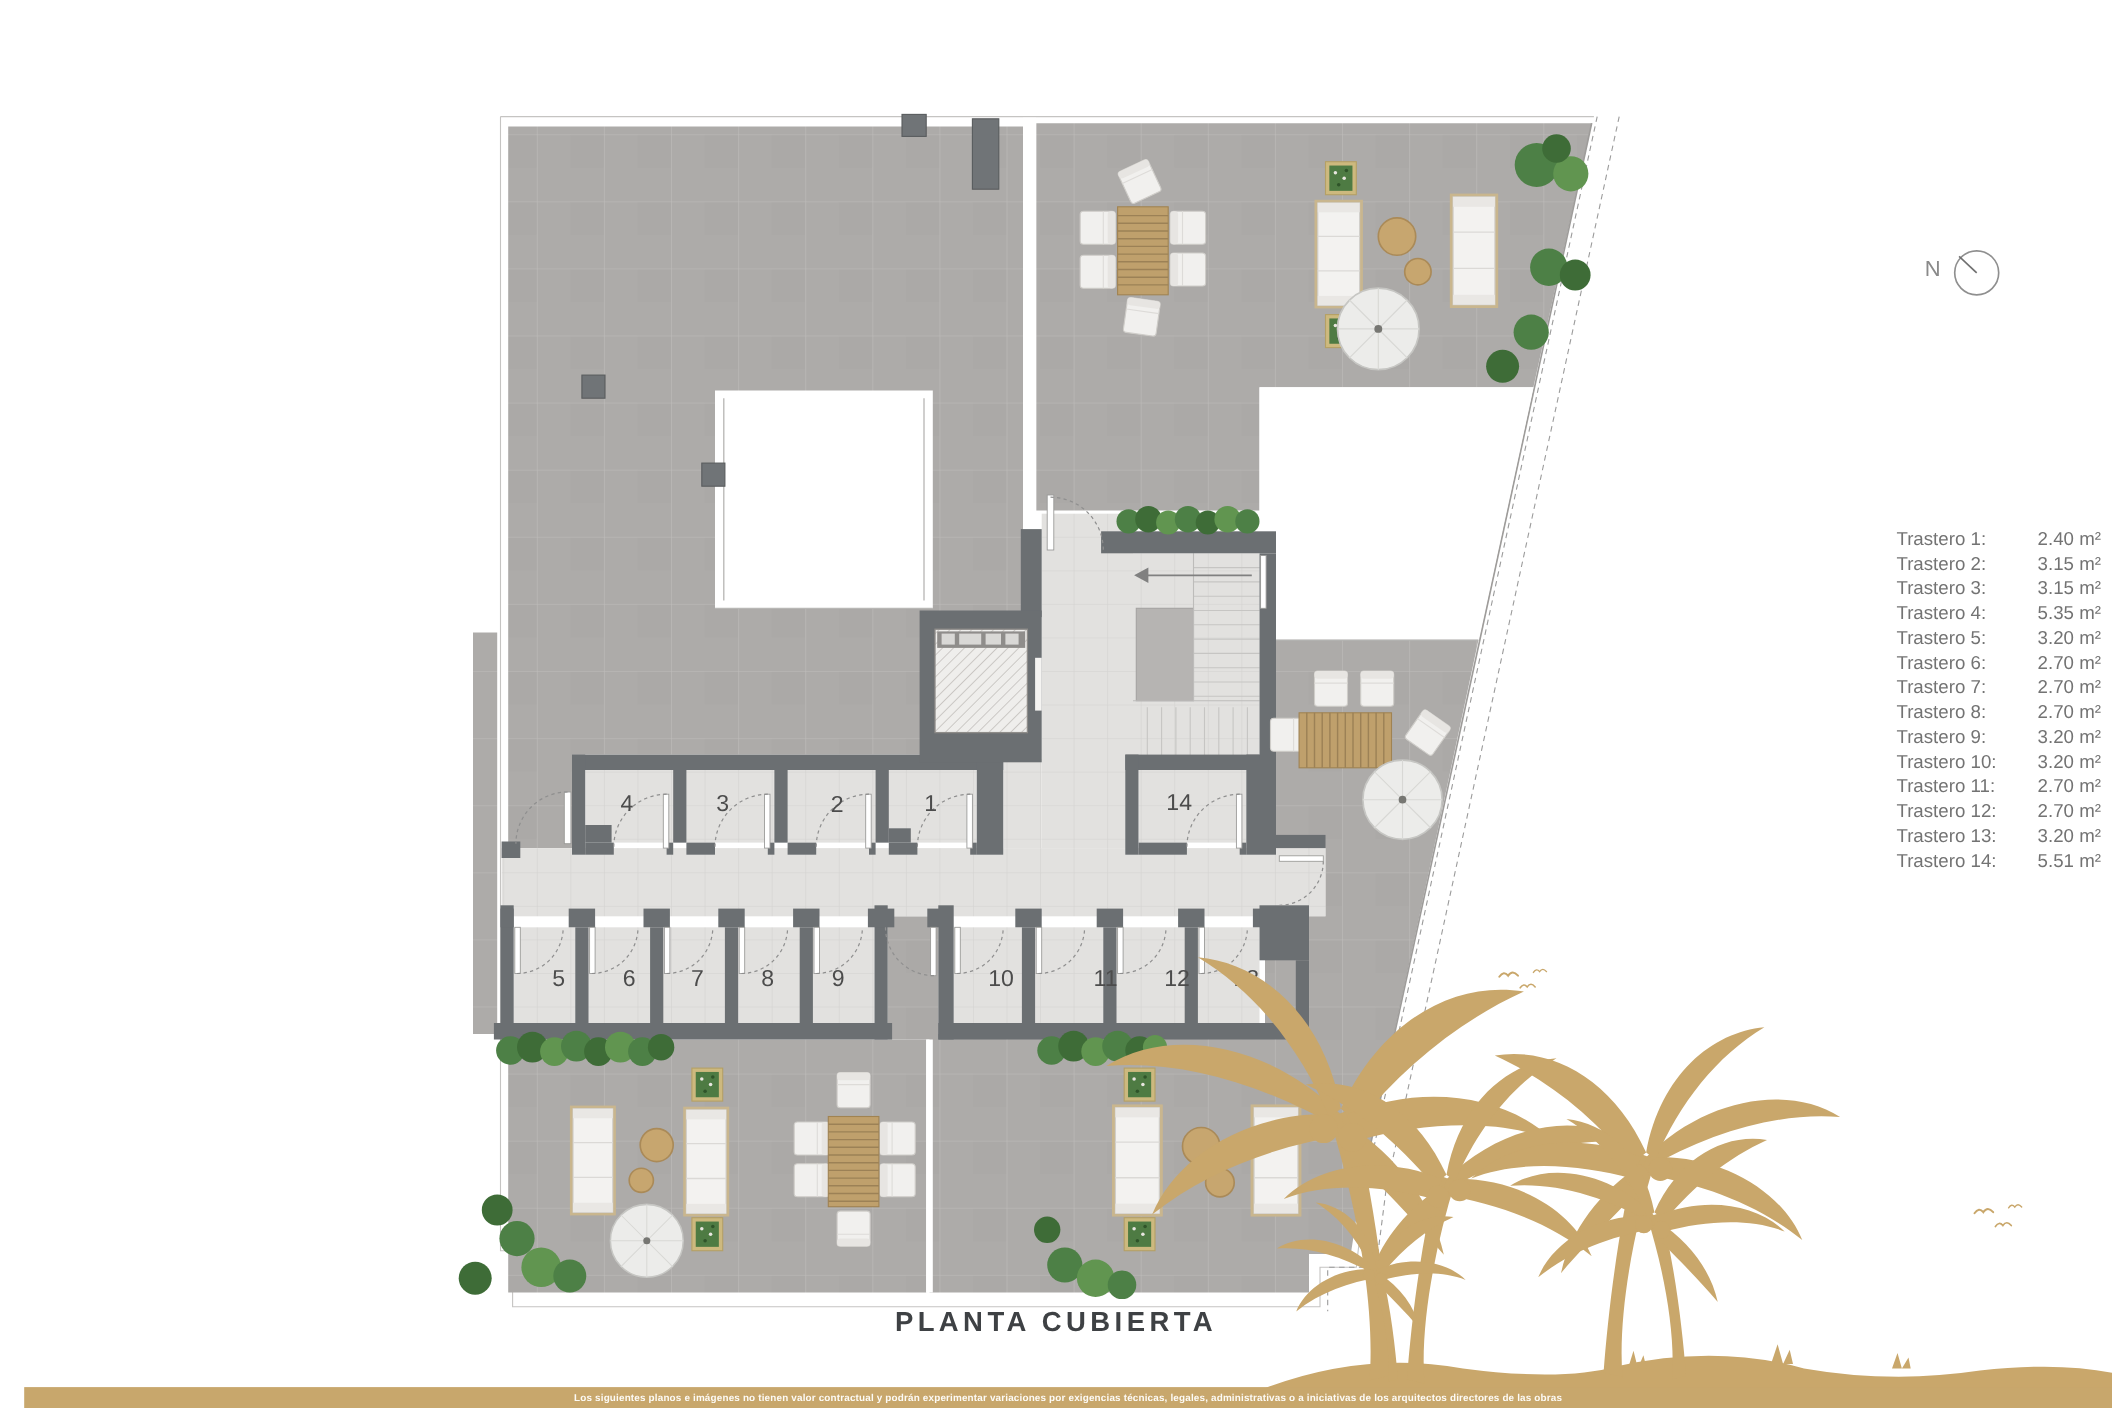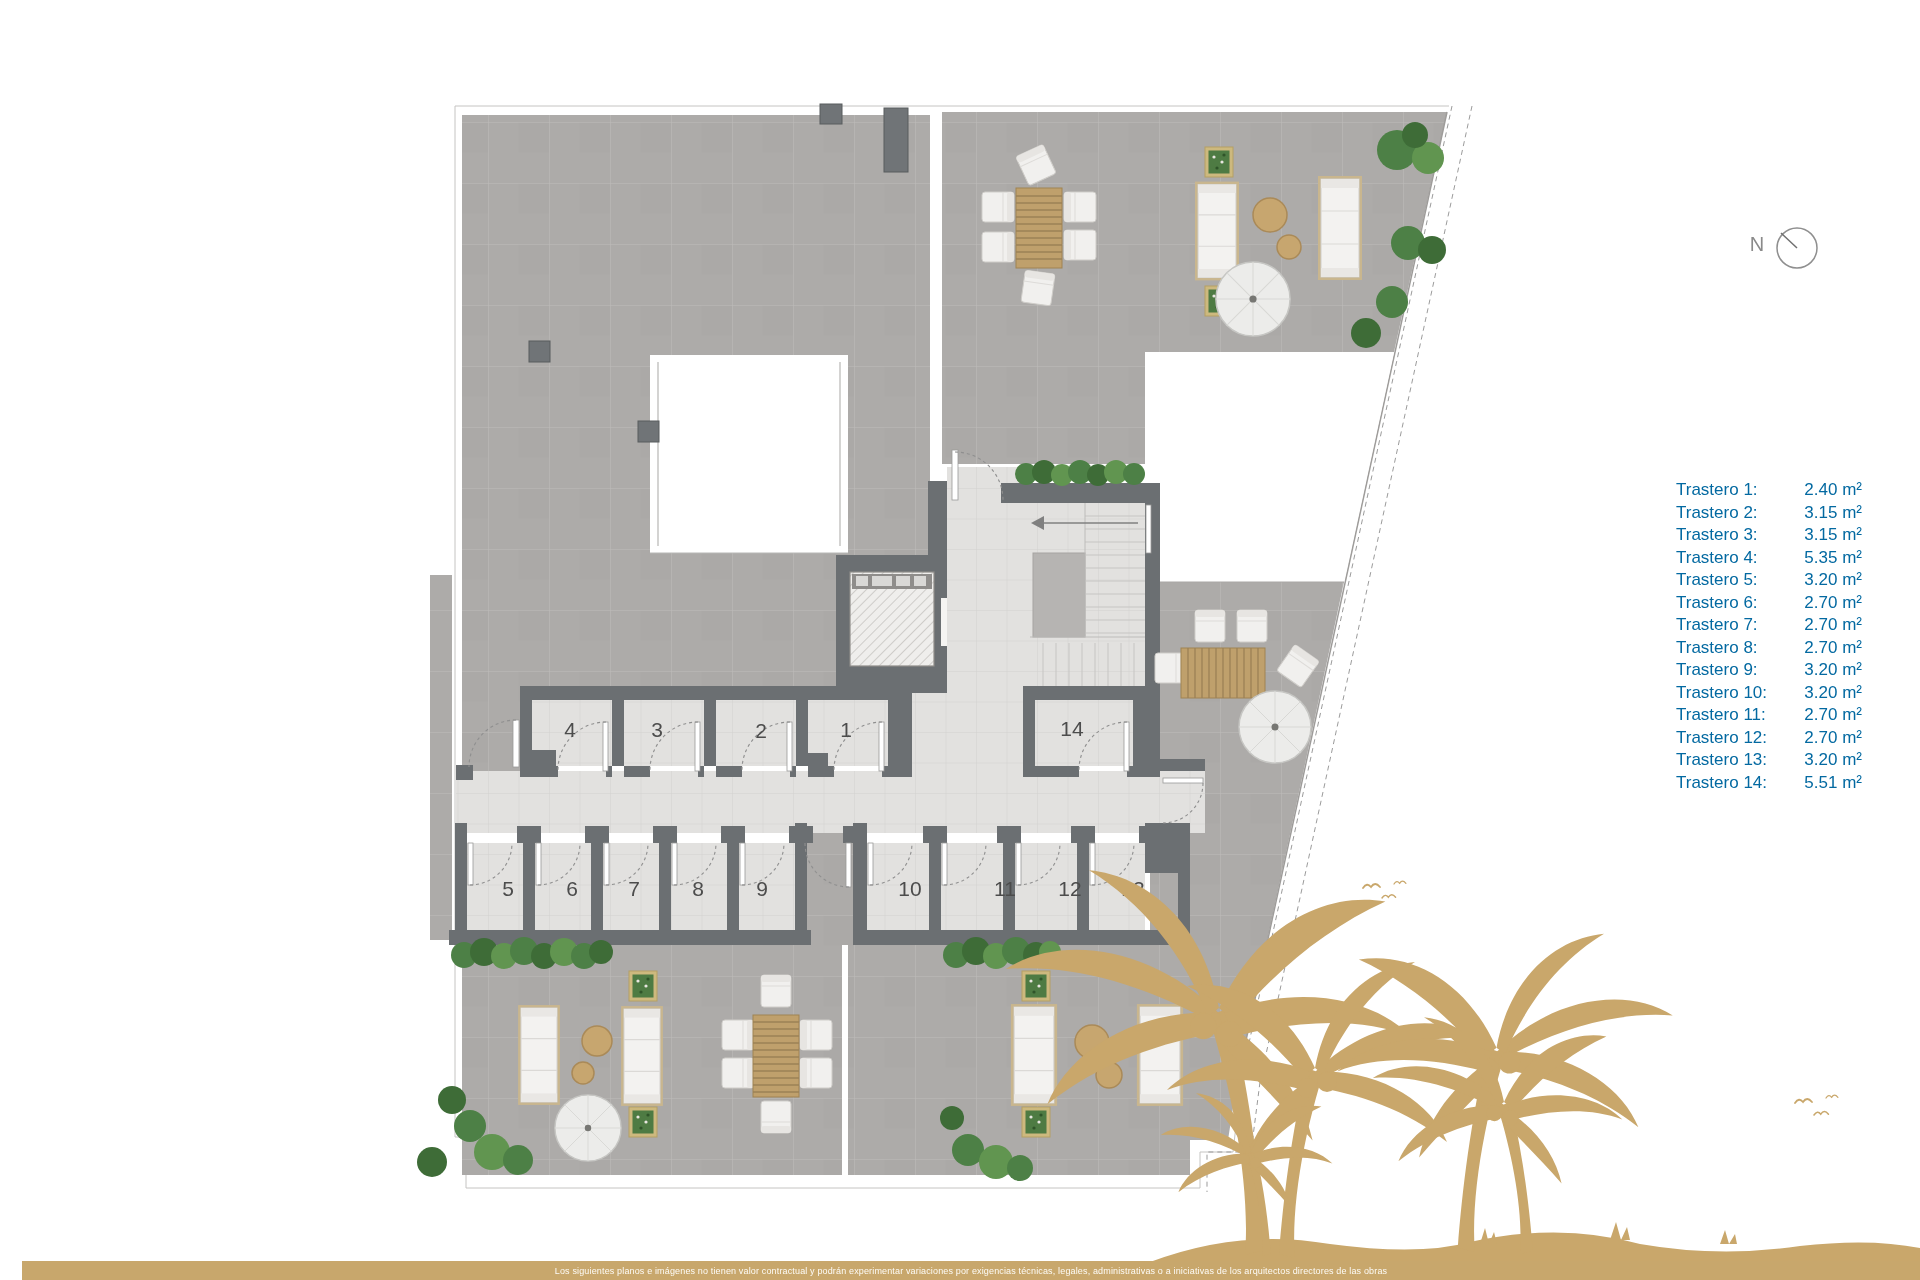--- a/index.html
+++ b/index.html
@@ -1,25 +1,25 @@
 <!DOCTYPE html>
 <html><head>
 <meta charset="utf-8">
 <style>
   html,body{margin:0;padding:0;background:#ffffff;}
   .sheet{position:relative;width:1920px;height:1280px;background:#ffffff;overflow:hidden;
          font-family:"Liberation Sans",sans-serif;}
   svg{position:absolute;left:0;top:0;}
-  .legend{position:absolute;left:1676px;top:479px;width:186px;font-size:17px;color:#0369a1;}
+  .legend{position:absolute;left:1724px;top:479px;width:186px;font-size:17px;color:#737373;}
   .legend-row{display:flex;justify-content:space-between;line-height:22.5px;white-space:nowrap;}
   .legend-row .val{text-align:right;margin-left:28px;}
   .title{position:absolute;left:0;right:0;top:1188px;text-align:center;font-size:25px;
          font-weight:bold;letter-spacing:4px;color:#3e4144;}
   .footer-bar{position:absolute;left:22px;right:0;top:1261px;height:19px;background:#c8a76c;
-              display:flex;align-items:center;justify-content:center;}
+              display:flex;align-items:center;justify-content:center;font-weight:bold;}
   .footer-text{font-size:9px;color:#fdfbf6;letter-spacing:0.15px;}
   .rn{font-size:21px;fill:#4c4c4c;text-anchor:middle;}
   .wall{fill:#6b6f72;}
   .leaf{fill:#ffffff;stroke:#9a9a98;stroke-width:0.8;}
   .arc{fill:none;stroke:#8f8f8f;stroke-width:1.1;stroke-dasharray:3 3;}
   .b1{fill:#4d8046;} .b2{fill:#3e6c37;} .b3{fill:#619550;}
   .gold{fill:#c9a76b;}
 </style>
 </head>
 <body>
@@ -455,18 +455,19 @@
     <div class="legend-row">
         <span>Trastero 13:</span>
         <span class="val">3.20 m²</span>
       </div>
     <div class="legend-row">
         <span>Trastero 14:</span>
         <span class="val">5.51 m²</span>
       </div>
   </div>
 
+  <div class="title">PLANTA CUBIERTA</div>
 
   <div class="footer-bar">
     <span class="footer-text">Los siguientes planos e imágenes no tienen valor contractual y podrán experimentar variaciones por exigencias técnicas, legales, administrativas o a iniciativas de los arquitectos directores de las obras</span>
   </div>
 
 </div>
 
 </body></html>

